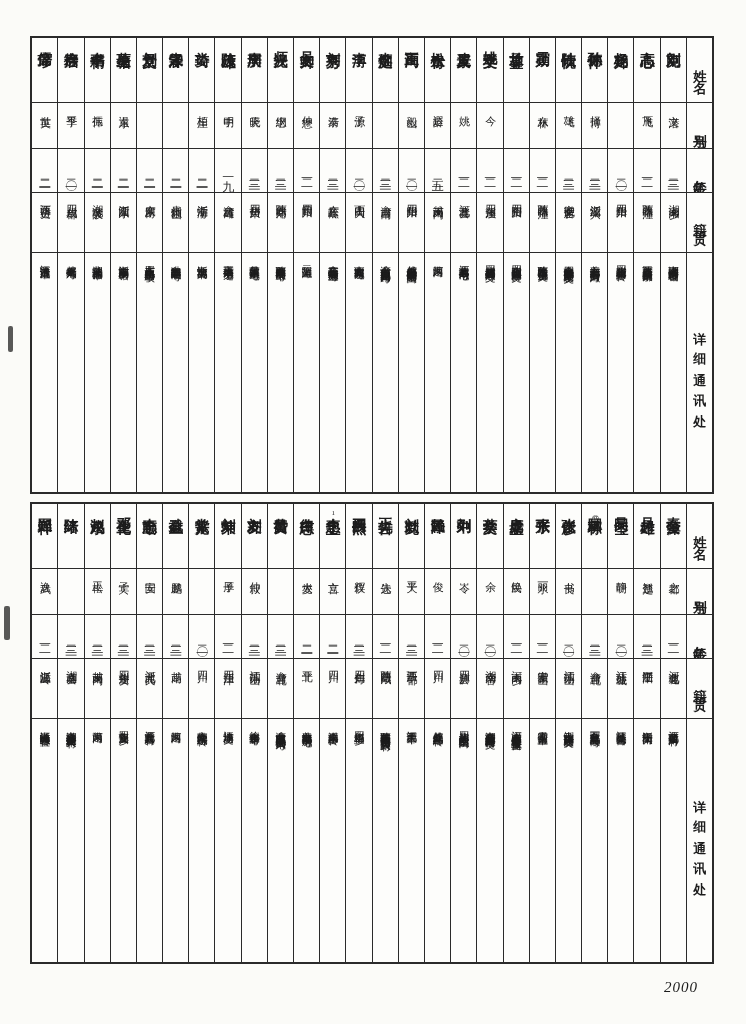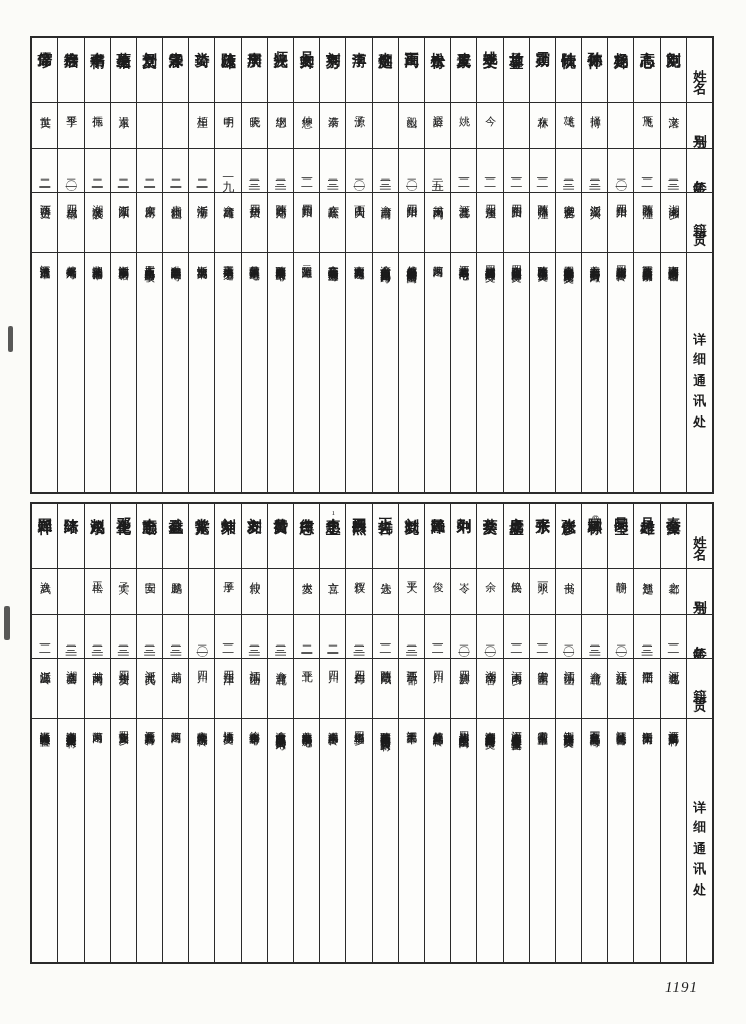--- a/index.html
+++ b/index.html
@@ -1117,14 +1117,14 @@
     </div>
     <div class="cell c-origin">
       <span class="vtext origin-text">浙江温岭</span>
     </div>
     <div class="cell c-addr">
       <span class="vtext addr-text">浙江温岭大溪颐春堂转</span>
     </div>
   </div>
 </div>
 
-  <div class="page-num">1191</div>
+  <div class="page-num">2000</div>
 </div>
 
 </body></html>

